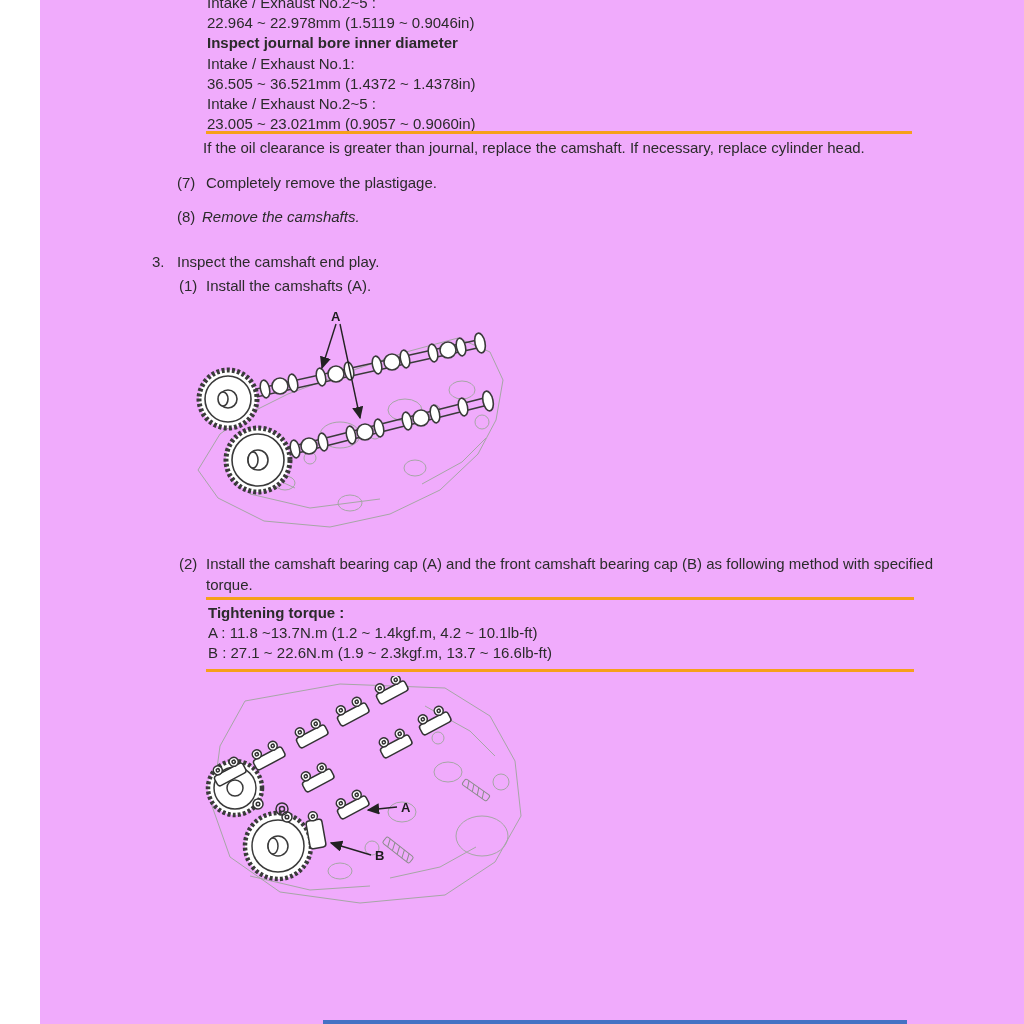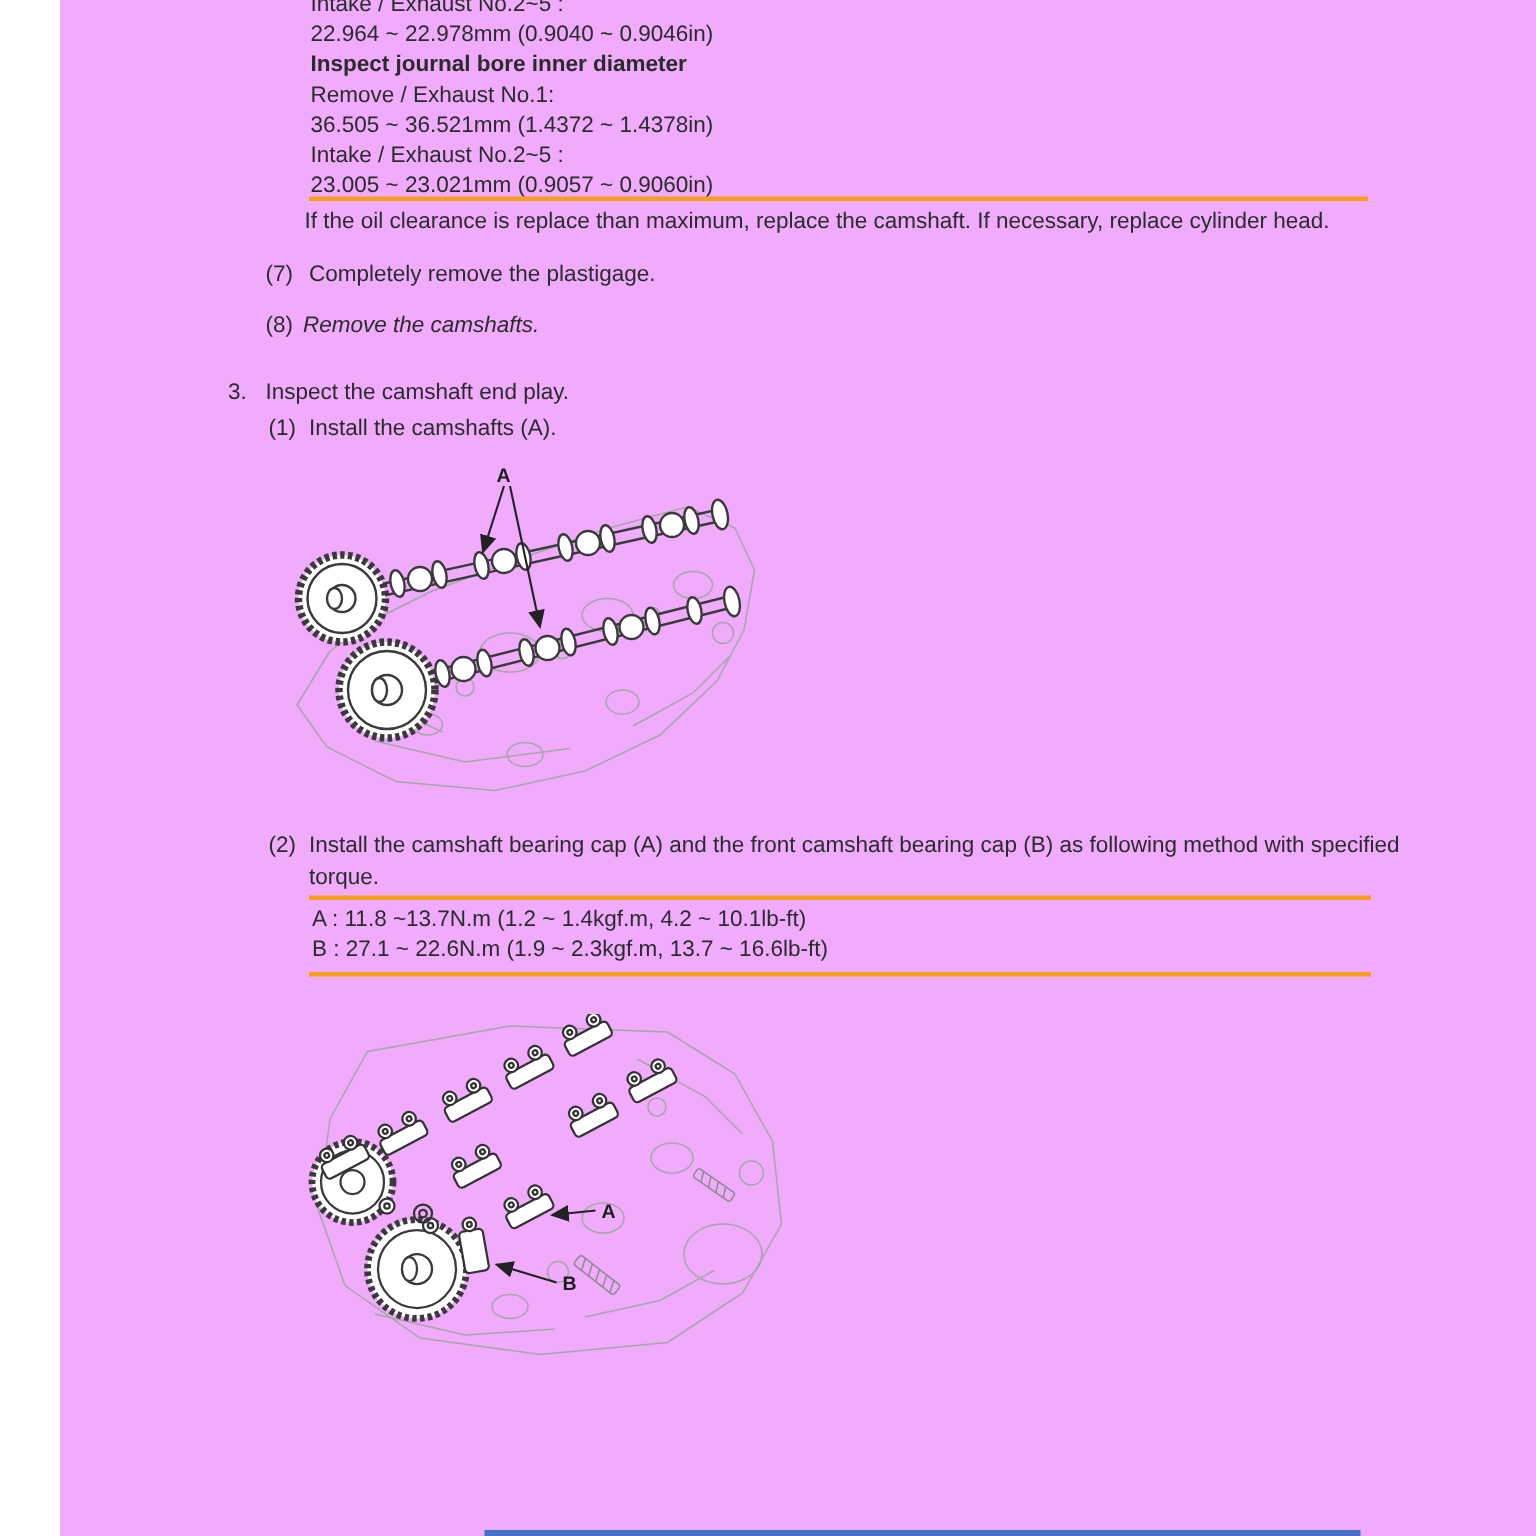--- a/index.html
+++ b/index.html
@@ -24,30 +24,30 @@
   svg text{font-family:"Liberation Sans","DejaVu Sans",sans-serif;font-weight:bold;font-size:13px;fill:#1c1c1c;}
   .bottombar{left:283px;top:1020px;width:584px;height:4px;background:#4472C4;}
 </style>
 </head>
 <body>
 
 <div id="page">
 
   <div class="abs specblock">
     <div>Intake / Exhaust No.2~5 :</div>
-    <div>22.964 ~ 22.978mm (0.9040 ~ 0.9046in)</div>
+    <div>22.964 ~ 22.978mm (1.5119 ~ 0.9046in)</div>
     <div class="b">Inspect journal bore inner diameter</div>
-    <div>Remove / Exhaust No.1:</div>
+    <div>Intake / Exhaust No.1:</div>
     <div>36.505 ~ 36.521mm (1.4372 ~ 1.4378in)</div>
     <div>Intake / Exhaust No.2~5 :</div>
     <div>23.005 ~ 23.021mm (0.9057 ~ 0.9060in)</div>
   </div>
   <div class="abs hr-orange" style="left:166px;top:131px;width:706px;"></div>
 
-  <div class="abs note">If the oil clearance is replace than maximum, replace the camshaft. If necessary, replace cylinder head.</div>
+  <div class="abs note">If the oil clearance is greater than journal, replace the camshaft. If necessary, replace cylinder head.</div>
 
   <div class="abs" style="left:0;top:174px;width:1024px;height:20px;">
     <span class="stepnum" style="left:137px;">(7)</span>
     <span class="steptext" style="left:166px;">Completely remove the plastigage.</span>
   </div>
 
   <div class="abs" style="left:0;top:208px;width:1024px;height:20px;">
     <span class="stepnum" style="left:137px;">(8)</span>
     <span class="steptext" style="left:162px;font-style:italic;">Remove the camshafts.</span>
   </div>
@@ -141,20 +141,21 @@
     </g>
   </svg>
 
   <div class="abs" style="left:0;top:555px;width:1024px;height:42px;">
     <span class="stepnum" style="left:139px;top:0;">(2)</span>
     <span class="steptext" style="left:166px;top:0;">Install the camshaft bearing cap (A) and the front camshaft bearing cap (B) as following method with specified</span>
     <span class="steptext" style="left:166px;top:21px;">torque.</span>
   </div>
 
   <div class="abs torquebox">
+    <div class="b">Tightening torque :</div>
     <div>A : 11.8 ~13.7N.m (1.2 ~ 1.4kgf.m, 4.2 ~ 10.1lb-ft)</div>
     <div>B : 27.1 ~ 22.6N.m (1.9 ~ 2.3kgf.m, 13.7 ~ 16.6lb-ft)</div>
   </div>
 
   <svg class="fig" style="left:150px;top:676px;" width="340" height="232" viewBox="0 0 340 232">
     <defs>
       <marker id="ah2" markerWidth="9" markerHeight="9" refX="8" refY="4" orient="auto">
         <path d="M0,0 L9,4 L0,8 Z" fill="#222"></path>
       </marker>
     </defs>

